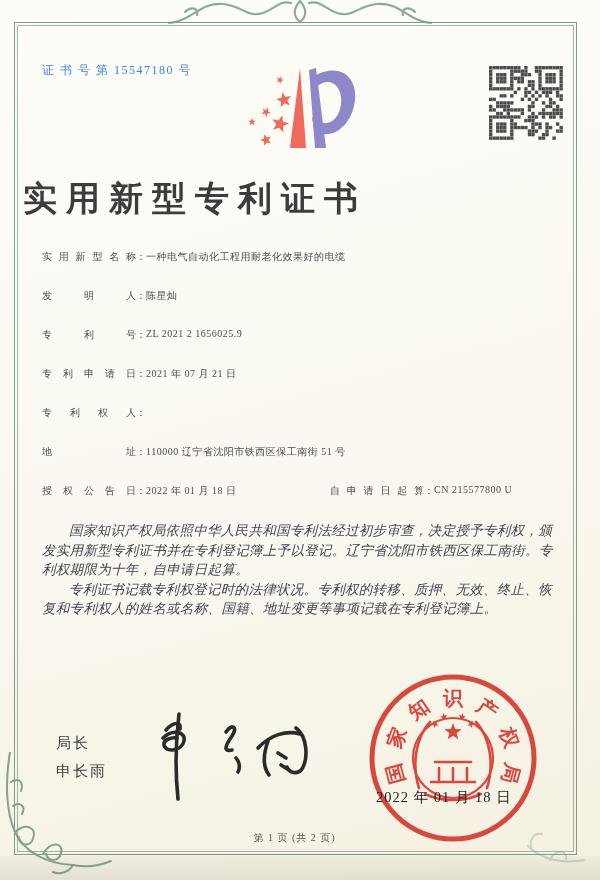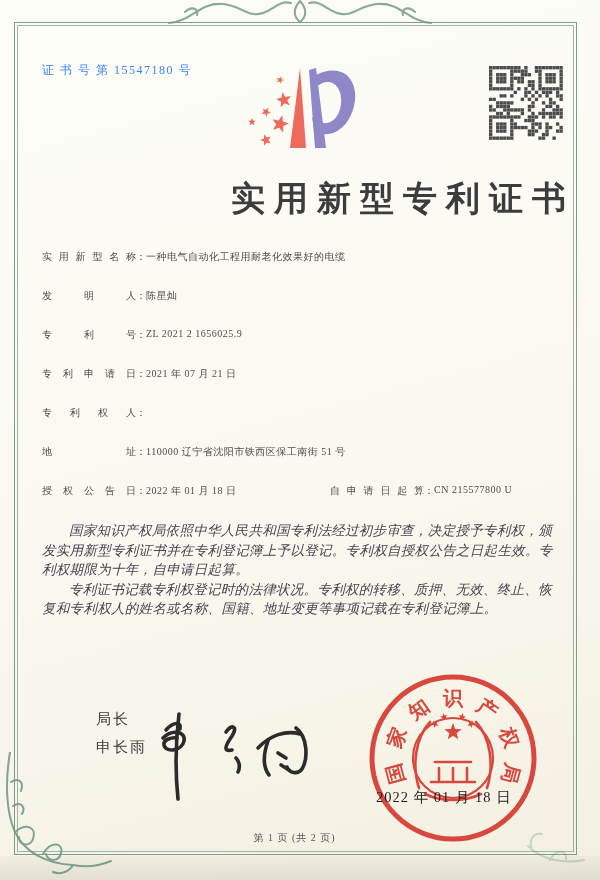--- a/index.html
+++ b/index.html
@@ -16,35 +16,35 @@
   .frame::before{
     content:"";position:absolute;inset:2px;border:1px solid #9fb5a7;
   }
   .ornament{position:absolute;pointer-events:none;}
   .cert-no{
     position:absolute;left:42px;top:62px;font-size:12px;letter-spacing:1.5px;color:#3b82f6;
   }
   .logo{position:absolute;left:238px;top:60px;}
   .qr{position:absolute;left:489px;top:66px;}
   .title{
-    position:absolute;left:14px;top:176px;width:561px;text-align:right;
+    position:absolute;left:14px;top:176px;width:561px;text-align:left;
     font-size:34px;font-weight:600;letter-spacing:9px;color:#3c3c3c;text-indent:9px;
   }
   .fields{position:absolute;left:42px;top:250px;width:520px;}
   .frow{position:relative;height:39px;font-size:10px;color:#4c4c4c;display:flex;align-items:flex-start;}
   .f-label{display:inline-block;width:94px;text-align:justify;text-align-last:justify;flex:none;}
   .f-colon{flex:none;}
   .f-value{letter-spacing:.5px;white-space:nowrap;}
   .f-group2{position:absolute;left:288px;top:0;display:flex;}
   .paras{position:absolute;left:42px;top:521px;width:520px;}
   .paras p{
     margin:0;font-size:13.5px;line-height:19.5px;text-indent:2em;
     color:#45444f;font-style:italic;letter-spacing:.3px;
   }
-  .issuer{position:absolute;left:56px;top:710px;font-size:15.5px;color:#3c3c3c;font-style:normal;margin-left:40px;}
+  .issuer{position:absolute;left:56px;top:734px;font-size:15.5px;color:#3c3c3c;font-style:normal;}
   .issuer div{margin-bottom:9px;letter-spacing:2px;font-family:"Liberation Sans","DejaVu Sans",sans-serif;font-size:15px;}
   .signature{position:absolute;left:138px;top:706px;}
   .seal{position:absolute;left:367px;top:672px;opacity:.93;}
   .seal-date{
     position:absolute;left:376px;top:788px;font-size:14.5px;color:#1e1e1e;letter-spacing:1px;z-index:5;
   }
   .footer{
     position:absolute;left:14px;top:831px;width:561px;text-align:center;
     font-size:10px;color:#555;letter-spacing:1px;
   }
@@ -376,21 +376,21 @@
     <span class="f-value">2022 年 01 月 18 日</span>
     <span class="f-group2">
       <span class="f-label">自申请日起算</span>
         <span class="f-colon">：</span>
       <span class="f-value">CN 215577800 U</span>
     </span>
   </div>
 </div>
 
 <div class="paras">
-  <p>国家知识产权局依照中华人民共和国专利法经过初步审查，决定授予专利权，颁发实用新型专利证书并在专利登记簿上予以登记。专利权自授权公告之日起生效。专利权期限为十年，自申请日起算。</p>
+  <p>国家知识产权局依照中华人民共和国专利法经过初步审查，决定授予专利权，颁发实用新型专利证书并在专利登记簿上予以登记。辽宁省沈阳市铁西区保工南街。专利权期限为十年，自申请日起算。</p>
   <p>专利证书记载专利权登记时的法律状况。专利权的转移、质押、无效、终止、恢复和专利权人的姓名或名称、国籍、地址变更等事项记载在专利登记簿上。</p>
 </div>
 
 <div class="issuer">
   <div>局长</div>
   <div>申长雨</div>
 </div>
 
 <svg class="signature" width="190" height="100" viewBox="0 0 190 100">
   <g stroke="#2b2b2b" stroke-width="3.6" fill="none" stroke-linecap="round" stroke-linejoin="round">

